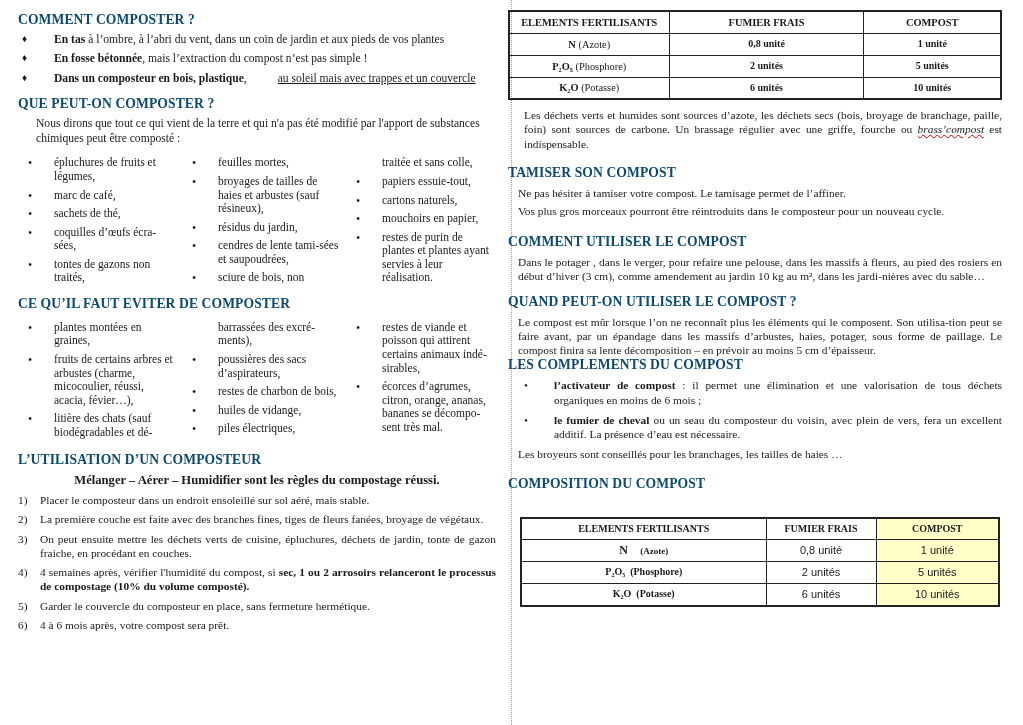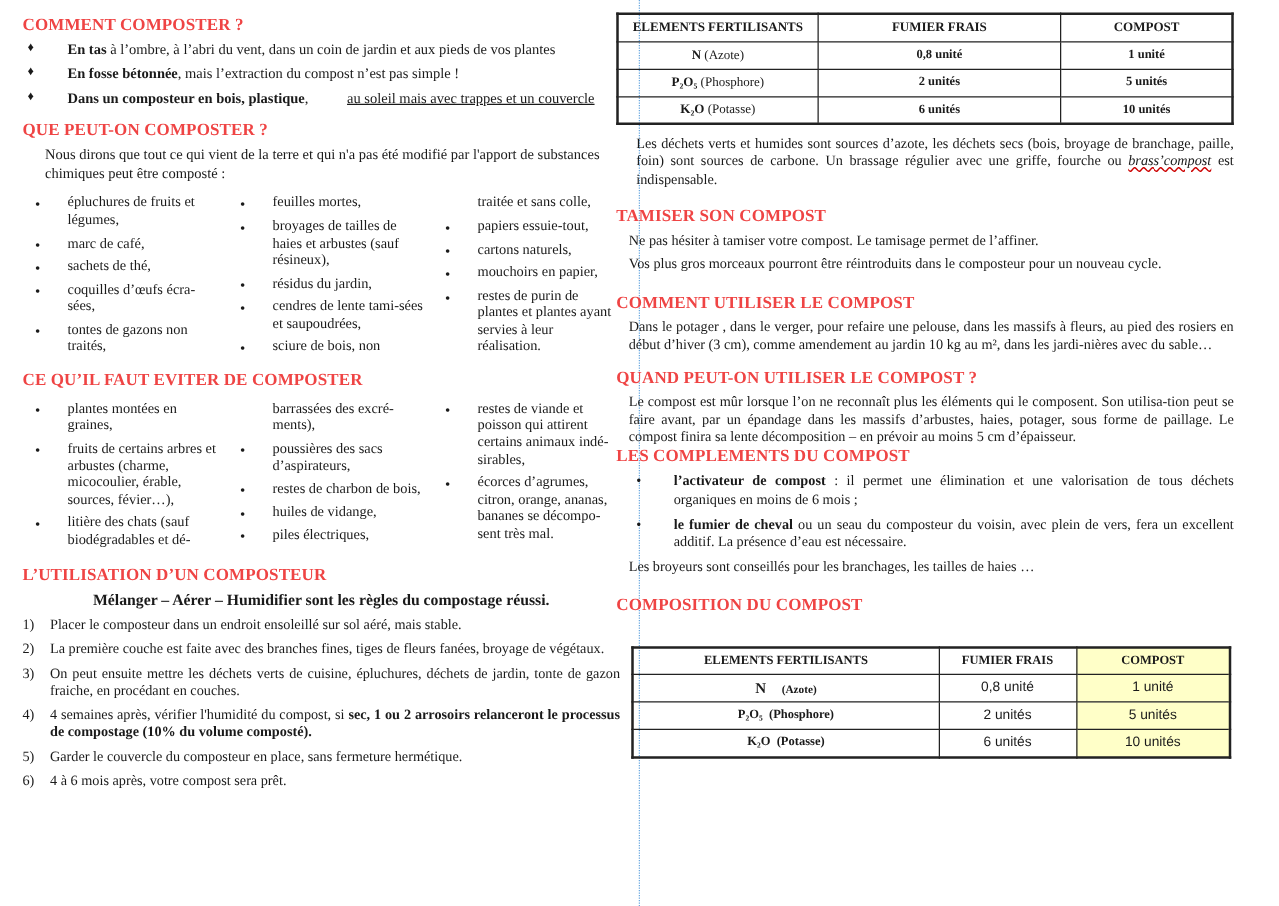--- a/index.html
+++ b/index.html
@@ -1,22 +1,22 @@
 <!DOCTYPE html>
 <html><head>
 <meta charset="utf-8">
 <style>
   * { box-sizing: border-box; margin: 0; padding: 0; }
   html, body { width: 1023px; height: 725px; background: #ffffff; overflow: hidden; }
   body { font-family: "Liberation Serif", "DejaVu Serif", serif; color: #1a1a1a; font-size: 11.5px; line-height: 1.25; position: relative; }
   .page { position: absolute; top: 0; }
   .left { left: 0; width: 510px; padding: 12px 14px 0 18px; }
-  .right { left: 487px; width: 510px; padding: 10px 10px 0 6px; }
+  .right { left: 502px; width: 510px; padding: 10px 10px 0 6px; }
   .divider { position: absolute; left: 511px; top: 0; width: 0; height: 725px; border-left: 1px dotted #6aa8e0; }
-  h2 { color: #ef4444; font-weight: bold; font-size: 13.6px; letter-spacing: 0.1px; text-transform: uppercase; }
+  h2 { color: #0c4a6e; font-weight: bold; font-size: 13.6px; letter-spacing: 0.1px; text-transform: uppercase; }
   .bullets-diamond { list-style: none; margin-top: 4px; }
   .bullets-diamond li { position: relative; padding-left: 36px; margin-bottom: 5px; font-size: 11.6px; }
   .bullets-diamond li::before { content: "\2666"; position: absolute; left: 4px; top: 0; font-size: 10px; }
   .u { text-decoration: underline; padding-left: 28px; }
   .intro { padding-left: 18px; margin-top: 4px; font-size: 11.6px; }
   .cols3 { display: grid; grid-template-columns: 160px 160px 150px; column-gap: 4px; margin-top: 10px; padding-left: 0; }
   .col ul { list-style: none; }
   .col li { position: relative; padding-left: 36px; margin-bottom: 5px; line-height: 1.18; }
   .col li.cont { padding-left: 36px; }
   .col li.cont::before { content: none; }
@@ -90,21 +90,21 @@
         <li>restes de purin de plantes et plantes ayant servies à leur réalisation.</li>
       </ul>
     </div>
   </div>
 
   <h2 style="margin-top:6px">CE QU’IL FAUT EVITER DE COMPOSTER</h2>
   <div class="cols3" style="margin-top:8px">
     <div class="col">
       <ul>
         <li>plantes montées en graines,</li>
-        <li>fruits de certains arbres et arbustes (charme, micocoulier, érable, sources, févier…),</li>
+        <li>fruits de certains arbres et arbustes (charme, micocoulier, réussi, acacia, févier…),</li>
         <li>litière des chats (sauf biodégradables et dé-</li>
       </ul>
     </div>
     <div class="col c2">
       <ul>
         <li class="cont">barrassées des excré-ments),</li>
         <li>poussières des sacs d’aspirateurs,</li>
         <li>restes de charbon de bois,</li>
         <li>huiles de vidange,</li>
         <li>piles électriques,</li>

